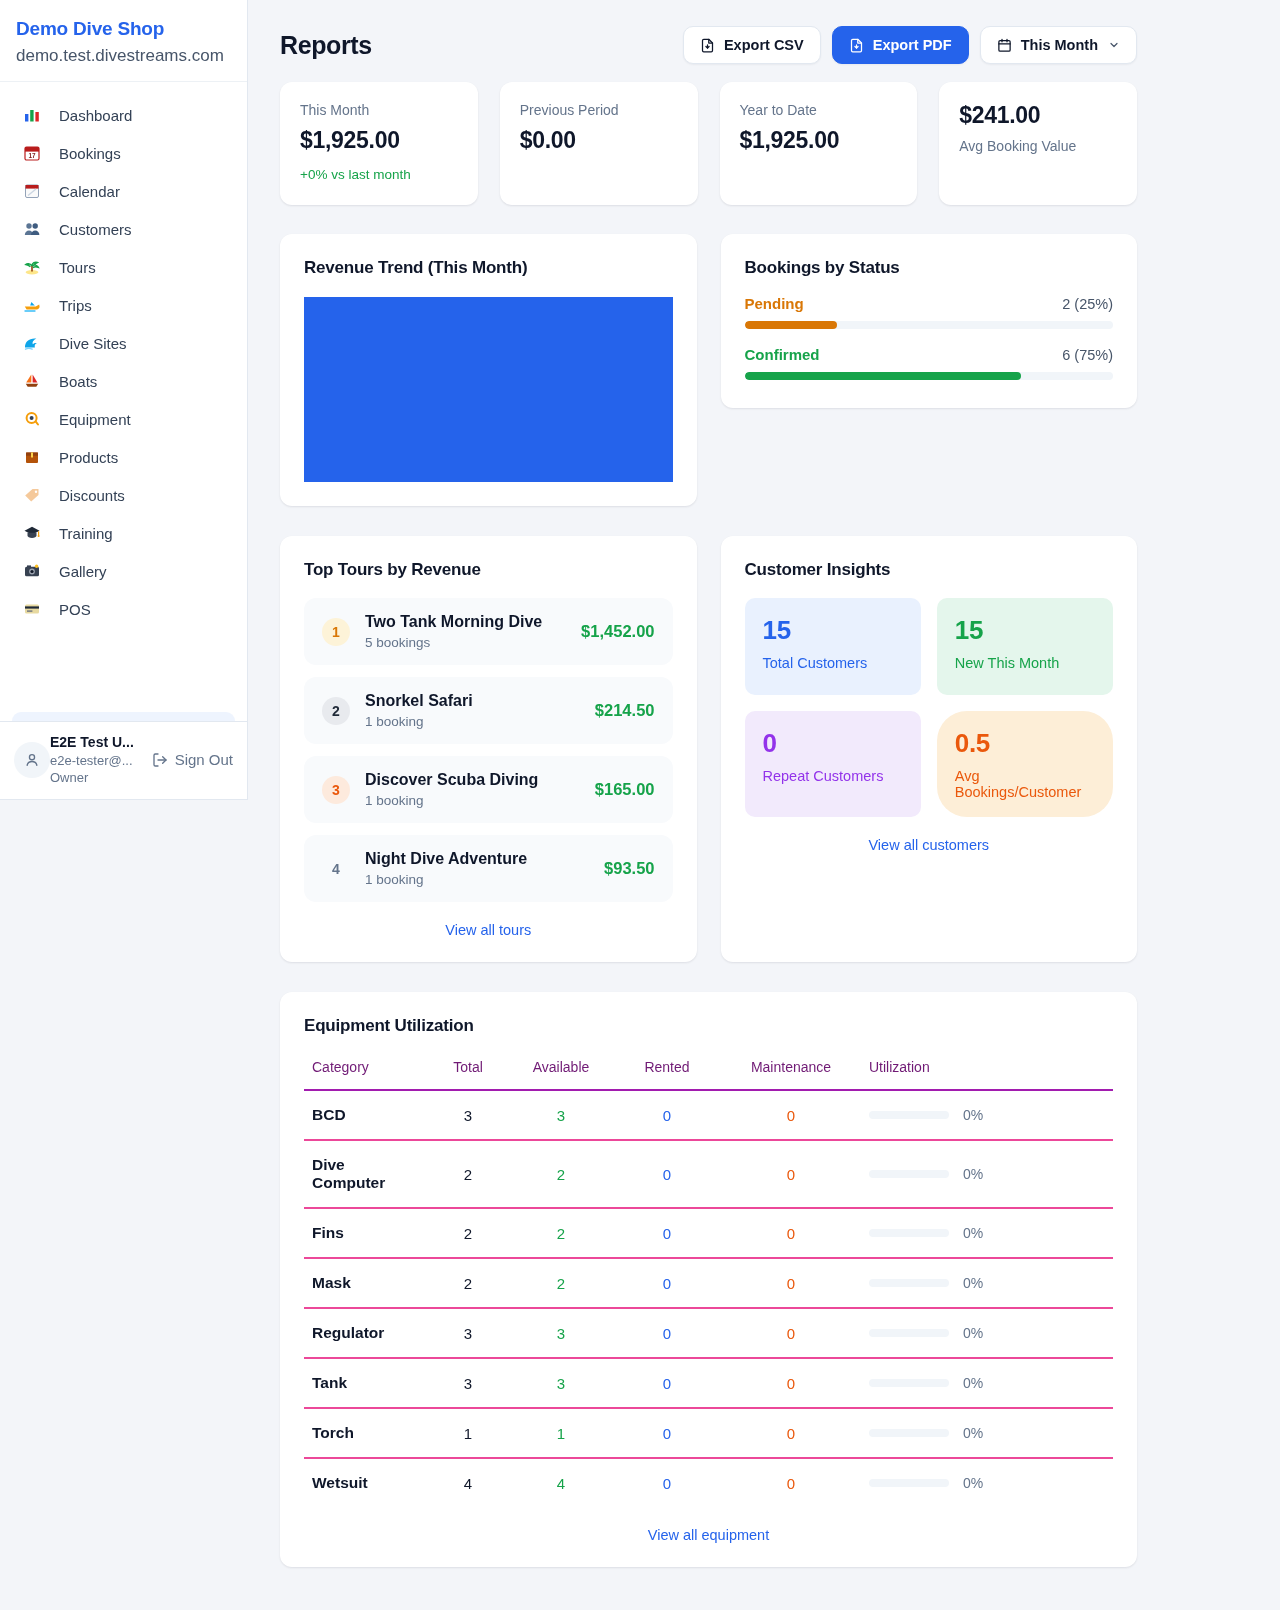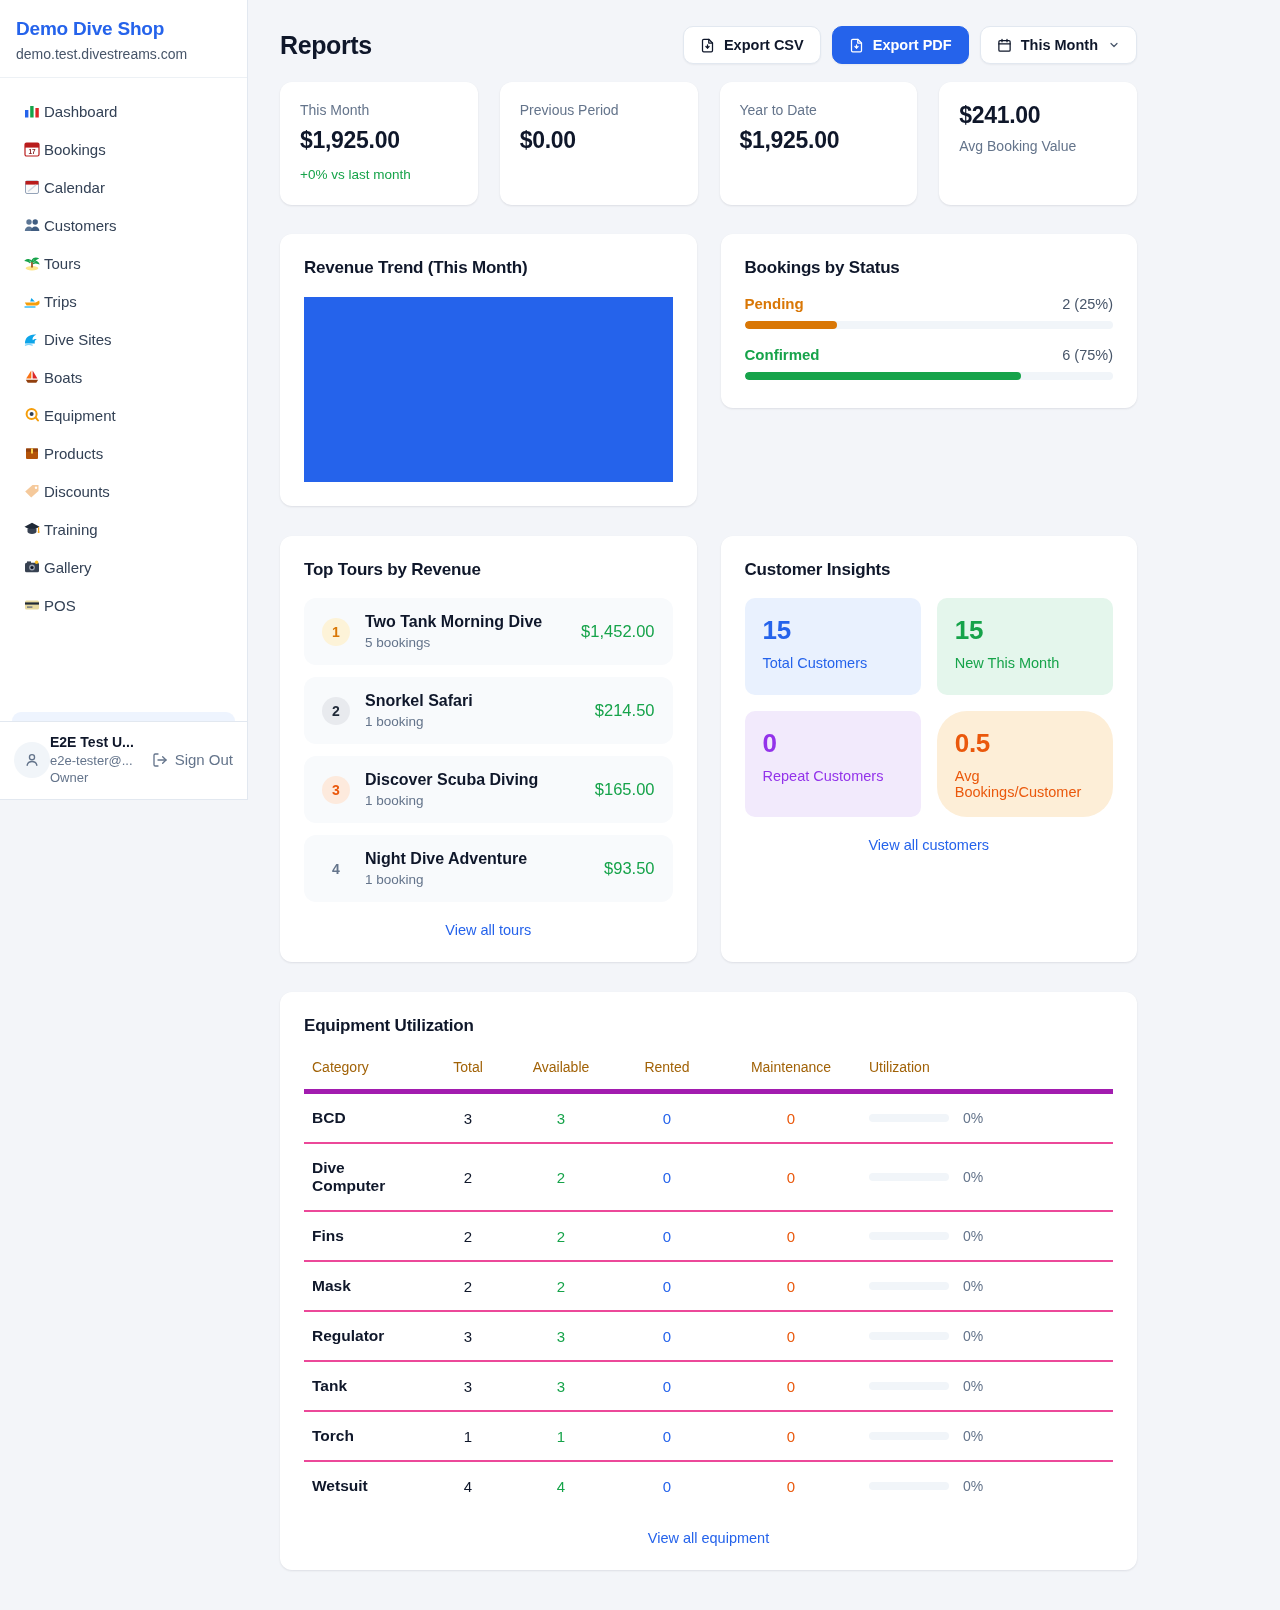--- a/index.html
+++ b/index.html
@@ -4,23 +4,23 @@
 <style>
   * { margin:0; padding:0; box-sizing:border-box; }
   html,body { width:1280px; min-height:1610px; background:#f1f4f8; font-family:"Liberation Sans", sans-serif; color:#0f172a; }
   body { background:#f3f5f9; }
   .app { display:flex; align-items:flex-start; width:1168px; min-height:1610px; background:#f3f5f9; }
 
   
   .sidebar { width:248px; min-width:248px; height:800px; background:#fff; border-right:1px solid #e2e8f0; border-bottom:1px solid #e2e8f0; display:flex; flex-direction:column; }
   .side-head { padding:18px 16px 15px; border-bottom:1px solid #edf1f5; }
   .shop-name { font-size:19px; font-weight:700; color:#2563eb; letter-spacing:-0.2px; }
-  .shop-domain { font-size:14px; color:#475569; margin-top:6px; }
+  .shop-domain { font-size:17px; color:#475569; margin-top:6px; }
   .nav { flex:1; padding:14px 12px 0; overflow:hidden; display:flex; flex-direction:column; }
-  .nav-item { display:flex; align-items:center; gap:2px; padding:10px 10px; border-radius:8px; color:#334155; font-size:15px; cursor:pointer; }
+  .nav-item { display:flex; align-items:center; gap:17px; padding:10px 10px; border-radius:8px; color:#334155; font-size:15px; cursor:pointer; }
   .nav-ico { width:20px; height:18px; display:inline-flex; align-items:center; justify-content:center; flex:none; }
   .nav-peek { margin-top:auto; height:9px; background:#eef4fe; border-radius:9px 9px 0 0; }
   .side-foot { border-top:1px solid #e2e8f0; padding:12px 14px 14px; display:flex; align-items:center; }
   .avatar { width:36px; height:36px; border-radius:50%; background:#f1f5f9; display:flex; align-items:center; justify-content:center; color:#64748b; flex:none; }
   .user-meta { flex:1; min-width:0; }
   .user-name { font-size:14px; font-weight:700; color:#0f172a; white-space:nowrap; }
   .user-email { font-size:13px; color:#64748b; margin-top:3px; white-space:nowrap; }
   .user-role { font-size:13px; color:#64748b; margin-top:2px; }
   .signout { display:flex; align-items:center; gap:7px; color:#64748b; font-size:15px; cursor:pointer; flex:none; background:none; border:none; font-family:inherit; }
 
@@ -67,36 +67,36 @@
   .tour-list { margin-top:18px; }
   .tour-row { display:flex; align-items:center; gap:15px; background:#f8fafc; border-radius:12px; padding:15px 18px; margin-bottom:12px; }
   .rank { width:28px; height:28px; border-radius:50%; display:flex; align-items:center; justify-content:center; font-size:14px; font-weight:700; flex:none; }
   .rank-1 { background:#fdf3d8; color:#d97706; }
   .rank-2 { background:#e8eaee; color:#1f2937; }
   .rank-3 { background:#fdeadd; color:#ea580c; }
   .rank-4 { background:transparent; color:#64748b; font-weight:600; }
   .tour-info { flex:1; min-width:0; }
   .tour-name { font-size:16px; font-weight:700; color:#0f172a; }
   .tour-sub { font-size:13.5px; color:#64748b; margin-top:4px; }
-  .tour-amount { font-size:16.5px; font-weight:400; color:#16a34a; white-space:nowrap; }
+  .tour-amount { font-size:16.5px; font-weight:700; color:#16a34a; white-space:nowrap; }
   .view-link { display:block; width:100%; text-align:center; color:#2563eb; font-size:14.5px; margin-top:20px; background:none; border:none; font-family:inherit; cursor:pointer; }
 
   .insight-grid { display:grid; grid-template-columns:1fr 1fr; gap:16px; margin-top:18px; }
   .tile { border-radius:10px; padding:17px 18px; min-height:97px; }
   .tile-value { font-size:26px; font-weight:800; letter-spacing:-0.3px; }
   .tile-label { font-size:14.5px; margin-top:9px; }
   .tile-blue   { background:#e9f1fe; } .tile-blue .tile-value, .tile-blue .tile-label { color:#2563eb; }
   .tile-green  { background:#e4f6ec; } .tile-green .tile-value, .tile-green .tile-label { color:#16a34a; }
   .tile-purple { background:#f2eafc; } .tile-purple .tile-value, .tile-purple .tile-label { color:#9333ea; }
   .tile-orange { background:#fdeed7;border-radius:30px; } .tile-orange .tile-value, .tile-orange .tile-label { color:#ea580c; }
 
   
   .equip-card { padding:24px 24px 24px; }
   table.equip { width:100%; border-collapse:collapse; margin-top:13px; }
-  .equip th { text-align:left; font-size:14px; font-weight:500; color:#a16207; padding:10px 8px 14px; border-bottom:5px solid #a21caf; }
+  .equip th { text-align:left; font-size:14px; font-weight:500; color:#701a75; padding:10px 8px 14px; border-bottom:2px solid #a21caf; }
   .equip td { padding:15px 8px; border-bottom:2px solid #ec4899; font-size:15px; }
   .equip tr:last-child td { border-bottom:none; }
   .equip th.c, .equip td.c { text-align:center; }
   td.cat { font-weight:600; color:#0f172a; font-size:15.5px; }
   td.total { color:#0f172a; }
   td.avail { color:#16a34a; }
   td.rent  { color:#2563eb; }
   td.maint { color:#ea580c; }
   .util-wrap { display:flex; align-items:center; gap:14px; }
   .util-track { width:80px; height:8px; background:#f1f5f9; border-radius:5px; overflow:hidden; }

